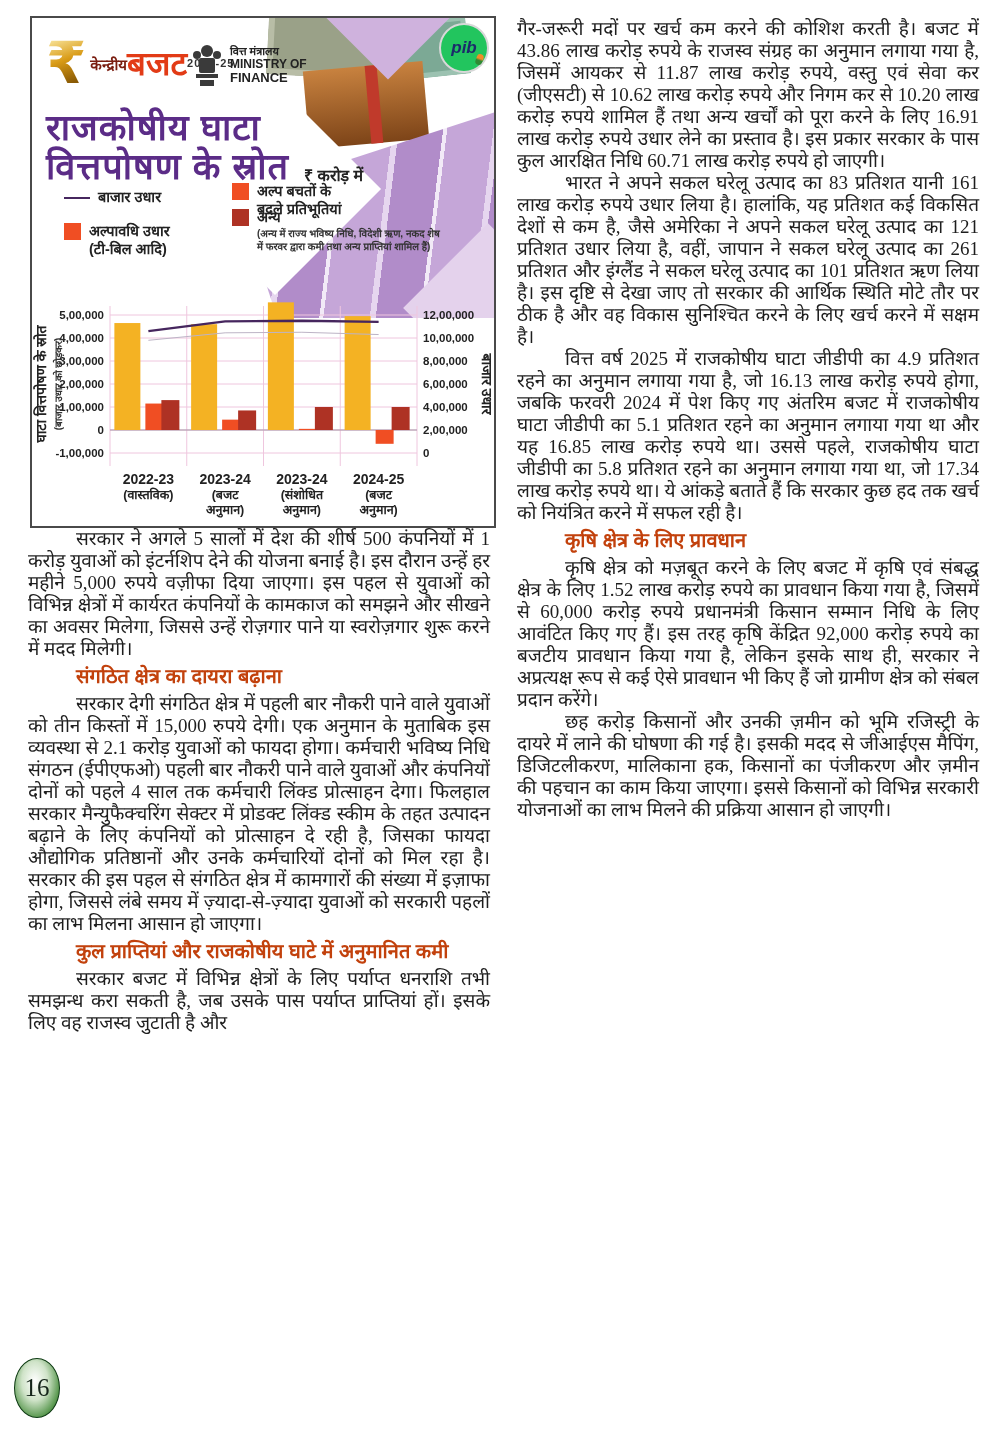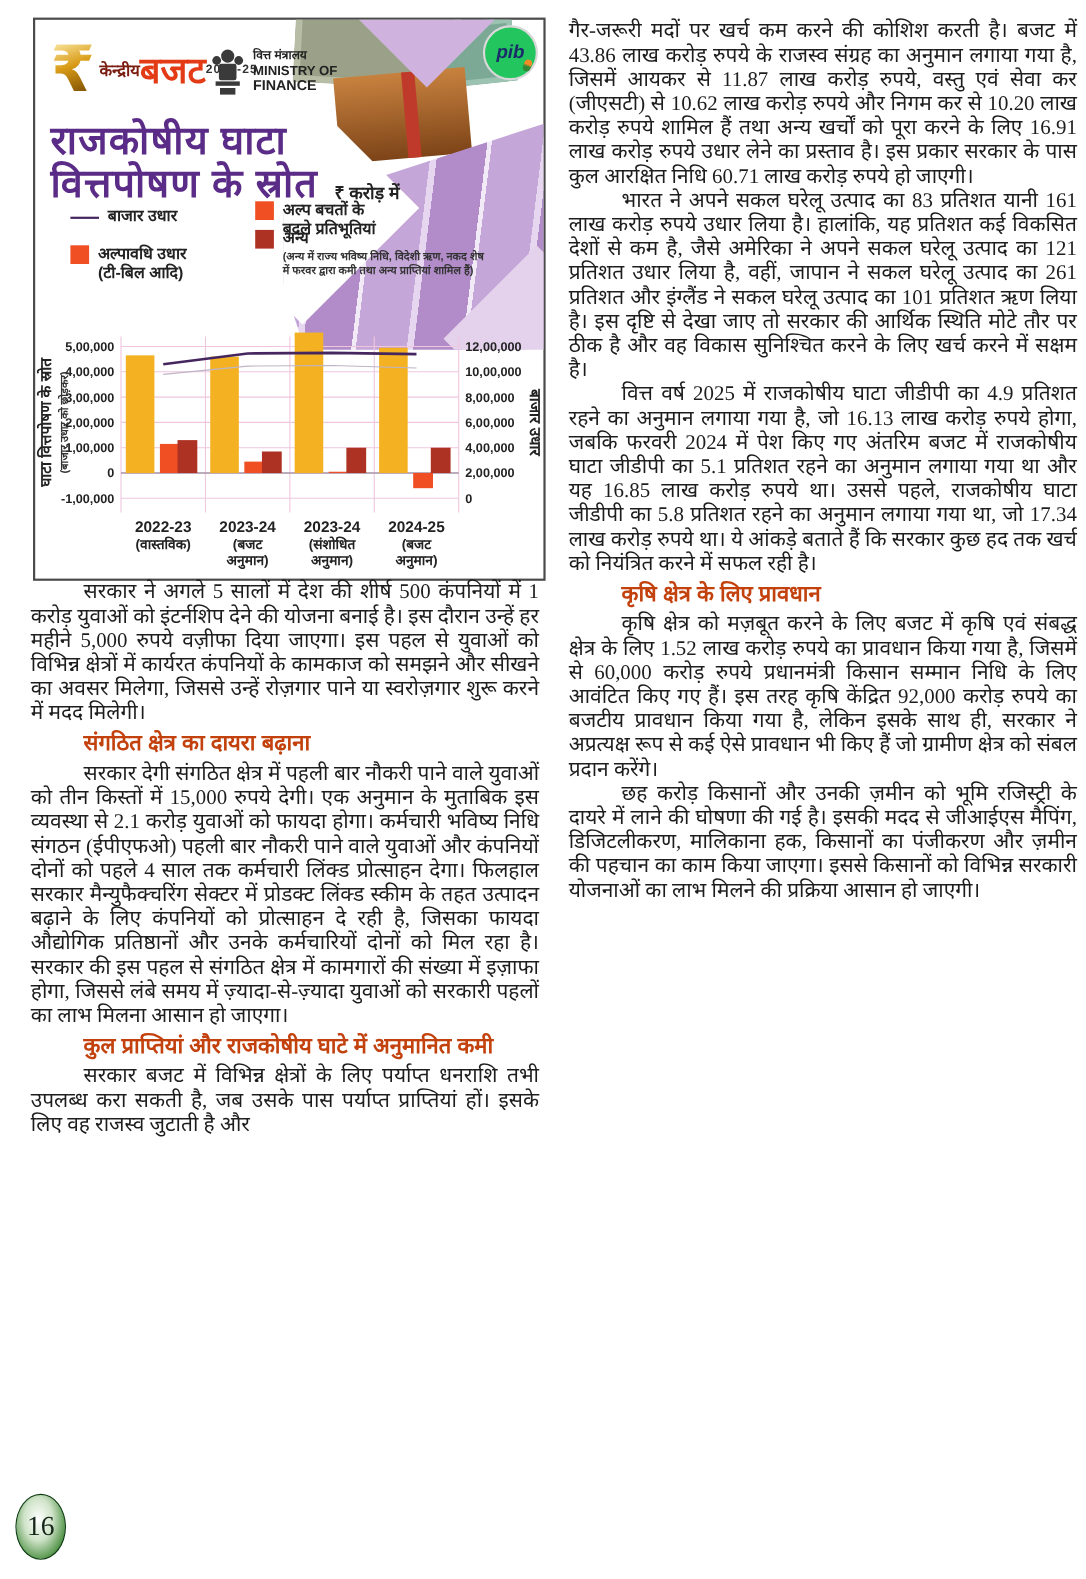--- a/index.html
+++ b/index.html
@@ -215,21 +215,21 @@
         <text x="346.625" y="239" text-anchor="middle" font-family="Liberation Sans, sans-serif" font-size="12.5" font-weight="bold" fill="#222">(बजट</text>
         <text x="346.625" y="254" text-anchor="middle" font-family="Liberation Sans, sans-serif" font-size="12.5" font-weight="bold" fill="#222">अनुमान)</text>
       </svg>
   </section>
 
   <section class="col col-left">
     <p class="indent">सरकार ने अगले 5 सालों में देश की शीर्ष 500 कंपनियों में 1 करोड़ युवाओं को इंटर्नशिप देने की योजना बनाई है। इस दौरान उन्हें हर महीने 5,000 रुपये वज़ीफा दिया जाएगा। इस पहल से युवाओं को विभिन्न क्षेत्रों में कार्यरत कंपनियों के कामकाज को समझने और सीखने का अवसर मिलेगा, जिससे उन्हें रोज़गार पाने या स्वरोज़गार शुरू करने में मदद मिलेगी।</p>
     <h3>संगठित क्षेत्र का दायरा बढ़ाना</h3>
     <p class="indent">सरकार देगी संगठित क्षेत्र में पहली बार नौकरी पाने वाले युवाओं को तीन किस्तों में 15,000 रुपये देगी। एक अनुमान के मुताबिक इस व्यवस्था से 2.1 करोड़ युवाओं को फायदा होगा। कर्मचारी भविष्य निधि संगठन (ईपीएफओ) पहली बार नौकरी पाने वाले युवाओं और कंपनियों दोनों को पहले 4 साल तक कर्मचारी लिंक्ड प्रोत्साहन देगा। फिलहाल सरकार मैन्युफैक्चरिंग सेक्टर में प्रोडक्ट लिंक्ड स्कीम के तहत उत्पादन बढ़ाने के लिए कंपनियों को प्रोत्साहन दे रही है, जिसका फायदा औद्योगिक प्रतिष्ठानों और उनके कर्मचारियों दोनों को मिल रहा है। सरकार की इस पहल से संगठित क्षेत्र में कामगारों की संख्या में इज़ाफा होगा, जिससे लंबे समय में ज़्यादा-से-ज़्यादा युवाओं को सरकारी पहलों का लाभ मिलना आसान हो जाएगा।</p>
     <h3>कुल प्राप्तियां और राजकोषीय घाटे में अनुमानित कमी</h3>
-    <p class="indent">सरकार बजट में विभिन्न क्षेत्रों के लिए पर्याप्त धनराशि तभी उपलब्ध करा सकती है, जब उसके पास पर्याप्त प्राप्तियां हों। इसके लिए वह राजस्व जुटाती है और</p>
+    <p class="indent">सरकार बजट में विभिन्न क्षेत्रों के लिए पर्याप्त धनराशि तभी समझन्ध करा सकती है, जब उसके पास पर्याप्त प्राप्तियां हों। इसके लिए वह राजस्व जुटाती है और</p>
   </section>
 
   <section class="col col-right">
     <p>गैर-जरूरी मदों पर खर्च कम करने की कोशिश करती है। बजट में 43.86 लाख करोड़ रुपये के राजस्व संग्रह का अनुमान लगाया गया है, जिसमें आयकर से 11.87 लाख करोड़ रुपये, वस्तु एवं सेवा कर (जीएसटी) से 10.62 लाख करोड़ रुपये और निगम कर से 10.20 लाख करोड़ रुपये शामिल हैं तथा अन्य खर्चों को पूरा करने के लिए 16.91 लाख करोड़ रुपये उधार लेने का प्रस्ताव है। इस प्रकार सरकार के पास कुल आरक्षित निधि 60.71 लाख करोड़ रुपये हो जाएगी।</p>
     <p class="indent">भारत ने अपने सकल घरेलू उत्पाद का 83 प्रतिशत यानी 161 लाख करोड़ रुपये उधार लिया है। हालांकि, यह प्रतिशत कई विकसित देशों से कम है, जैसे अमेरिका ने अपने सकल घरेलू उत्पाद का 121 प्रतिशत उधार लिया है, वहीं, जापान ने सकल घरेलू उत्पाद का 261 प्रतिशत और इंग्लैंड ने सकल घरेलू उत्पाद का 101 प्रतिशत ऋण लिया है। इस दृष्टि से देखा जाए तो सरकार की आर्थिक स्थिति मोटे तौर पर ठीक है और वह विकास सुनिश्चित करने के लिए खर्च करने में सक्षम है।</p>
     <p class="indent">वित्त वर्ष 2025 में राजकोषीय घाटा जीडीपी का 4.9 प्रतिशत रहने का अनुमान लगाया गया है, जो 16.13 लाख करोड़ रुपये होगा, जबकि फरवरी 2024 में पेश किए गए अंतरिम बजट में राजकोषीय घाटा जीडीपी का 5.1 प्रतिशत रहने का अनुमान लगाया गया था और यह 16.85 लाख करोड़ रुपये था। उससे पहले, राजकोषीय घाटा जीडीपी का 5.8 प्रतिशत रहने का अनुमान लगाया गया था, जो 17.34 लाख करोड़ रुपये था। ये आंकड़े बताते हैं कि सरकार कुछ हद तक खर्च को नियंत्रित करने में सफल रही है।</p>
     <h3>कृषि क्षेत्र के लिए प्रावधान</h3>
     <p class="indent">कृषि क्षेत्र को मज़बूत करने के लिए बजट में कृषि एवं संबद्ध क्षेत्र के लिए 1.52 लाख करोड़ रुपये का प्रावधान किया गया है, जिसमें से 60,000 करोड़ रुपये प्रधानमंत्री किसान सम्मान निधि के लिए आवंटित किए गए हैं। इस तरह कृषि केंद्रित 92,000 करोड़ रुपये का बजटीय प्रावधान किया गया है, लेकिन इसके साथ ही, सरकार ने अप्रत्यक्ष रूप से कई ऐसे प्रावधान भी किए हैं जो ग्रामीण क्षेत्र को संबल प्रदान करेंगे।</p>
     <p class="indent">छह करोड़ किसानों और उनकी ज़मीन को भूमि रजिस्ट्री के दायरे में लाने की घोषणा की गई है। इसकी मदद से जीआईएस मैपिंग, डिजिटलीकरण, मालिकाना हक, किसानों का पंजीकरण और ज़मीन की पहचान का काम किया जाएगा। इससे किसानों को विभिन्न सरकारी योजनाओं का लाभ मिलने की प्रक्रिया आसान हो जाएगी।</p>
   </section>

